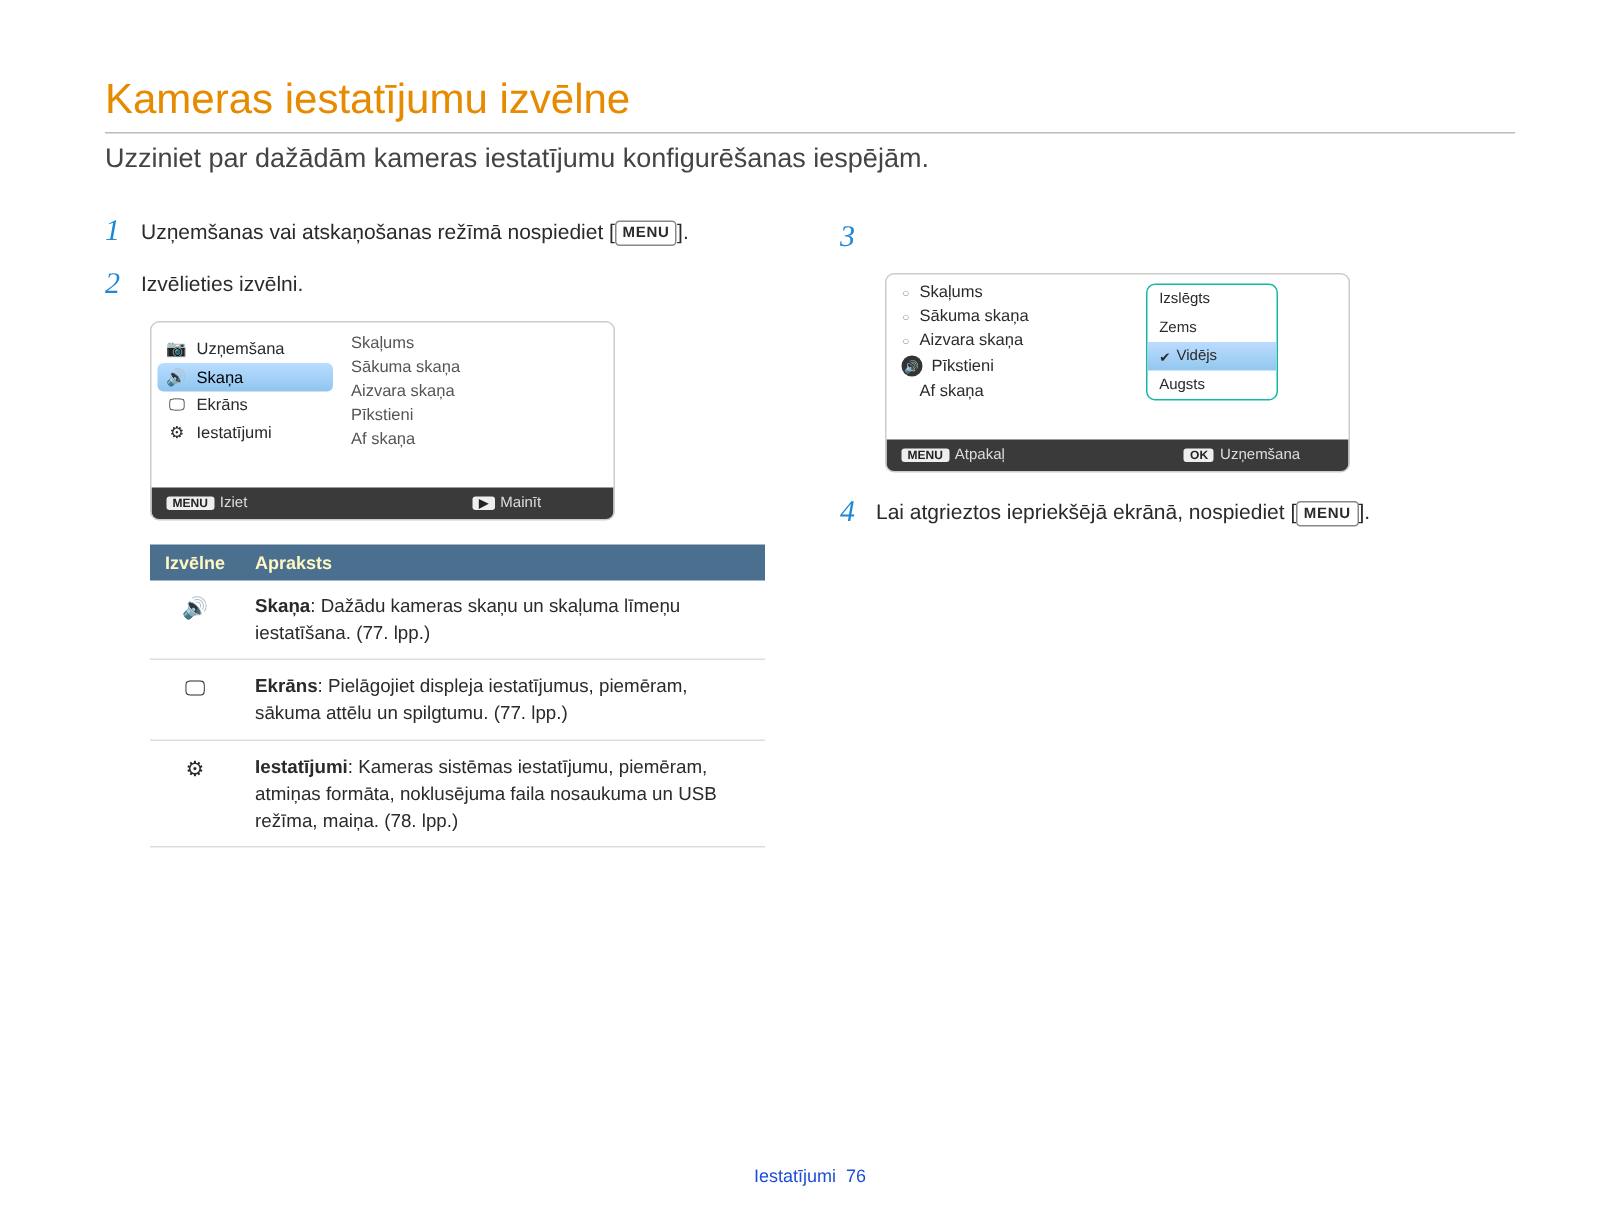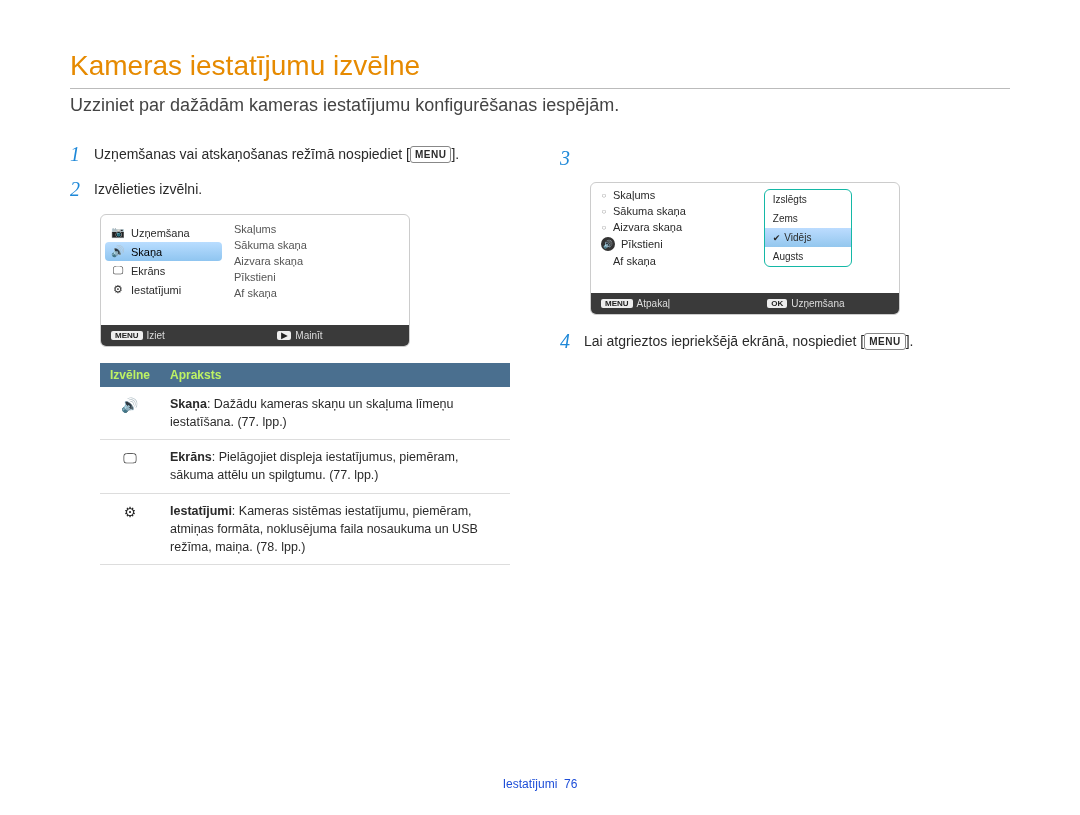--- a/index.html
+++ b/index.html
@@ -16,31 +16,31 @@
   .panel { border: 1px solid #ccc; border-radius: 6px; margin: 8px 0 16px 30px; width: 310px; overflow: hidden; background: #fff; }
   .panel-body { display: flex; min-height: 110px; }
   .panel-left { width: 125px; padding: 8px 0; font-size: 11px; }
   .panel-right { flex: 1; padding: 8px 8px; font-size: 11px; color: #555; }
   .menu-item { display: flex; align-items: center; gap: 6px; padding: 3px 10px; }
   .menu-item.selected { background: linear-gradient(#b9ddff,#8fc5f0); border-radius: 4px; margin: 0 4px; padding: 3px 6px; color: #000; }
   .mi-icon { width: 14px; text-align: center; font-size: 11px; }
   .panel-footer { display: flex; background: #3a3a3a; color: #ddd; font-size: 10px; }
   .panel-footer > div { padding: 5px 10px; display: flex; align-items: center; gap: 4px; }
   .panel-footer > div:first-child { flex: 1.2; }
-  .panel-footer > div:last-child { flex: 1; }
+  .panel-footer > div:last-child { flex: 1; justify-content: center; }
   .footer-btn { background: #eee; color: #222; border-radius: 2px; padding: 0 4px; font-size: 8px; font-weight: bold; }
   .opt-list { font-size: 11px; padding: 4px 0; }
   .opt-row { display: flex; align-items: center; gap: 6px; padding: 2px 10px; }
   .opt-row .dot { width: 6px; text-align: center; color: #888; font-size: 8px; }
   .opt-row .sound-icon { width: 14px; height: 14px; background: #333; border-radius: 50%; color: #fff; font-size: 8px; display: flex; align-items: center; justify-content: center; }
   .value-box { border: 1px solid #14b8a6; border-radius: 6px; width: 88px; font-size: 10px; overflow: hidden; }
   .value-box div { padding: 4px 8px; }
   .value-box .sel { background: linear-gradient(#bcdcff,#93c7ee); display: flex; align-items: center; gap: 4px; }
   table.desc { border-collapse: collapse; width: 410px; margin-left: 30px; font-size: 12.5px; }
-  table.desc th { background: #4a6f8f; color: #bef264; font-weight: 600; text-align: left; padding: 5px 10px; font-size: 12px; }
+  table.desc th { background: #4a6f8f; color: #fef9c3; font-weight: 600; text-align: left; padding: 5px 10px; font-size: 12px; }
   table.desc td { border-bottom: 1px solid #ddd; padding: 8px 10px; vertical-align: top; line-height: 1.45; }
   table.desc td.ic { width: 34px; text-align: center; font-size: 14px; }
   .page-footer { position: absolute; bottom: 24px; left: 0; width: 100%; text-align: center; font-size: 12px; color: #1d4ed8; }
   .check { font-size: 9px; }
 </style>
 </head>
 <body>
 
 <div class="page">
   <h1>Kameras iestatījumu izvēlne</h1>

